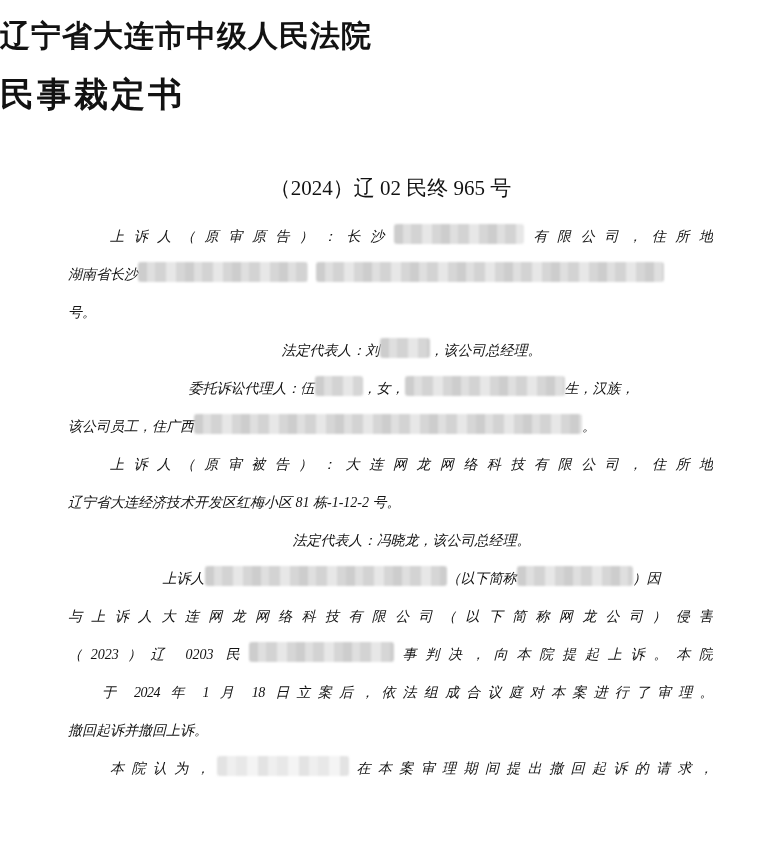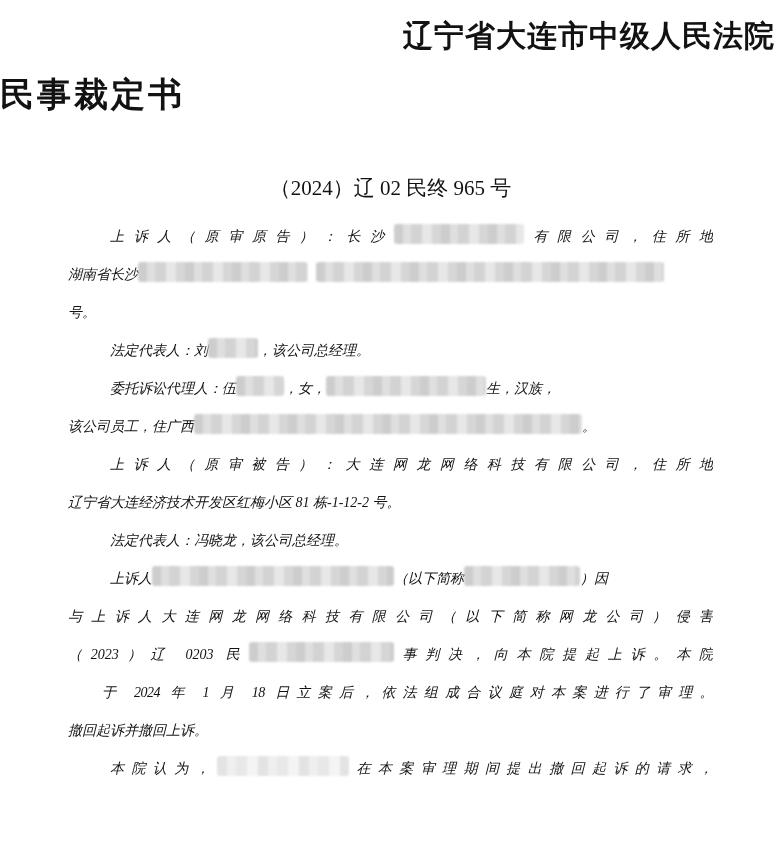--- a/index.html
+++ b/index.html
@@ -8,21 +8,21 @@
     width: 775px;
     height: 864px;
     background: #ffffff;
     overflow: hidden;
     font-family: "Liberation Serif", "DejaVu Serif", serif;
     color: #121212;
   }
   .court-title {
     position: absolute;
     top: 16px; left: 0; width: 100%;
-    text-align: right;
+    text-align: left;
     font-size: 30px;
     font-weight: 700;
     letter-spacing: 1px;
     white-space: nowrap;
   }
   .doc-type {
     position: absolute;
     top: 72px; left: 0; width: 100%;
     font-size: 34px;
     font-weight: 700;
@@ -46,21 +46,21 @@
   .line {
     height: 38px;
     overflow: hidden;
     text-align: left;
     white-space: normal;
   }
   .line.full {
     text-align: justify;
     text-align-last: justify;
   }
-  .line.indent { text-indent: 42px; }
+  .line.indent { text-indent: 42px; text-align: center; }
   .line.tight { letter-spacing: -0.5px; margin-left: 34px; }
   .redact {
     display: inline-block;
     height: 20px;
     border-radius: 3px;
     vertical-align: -3px;
     background: repeating-linear-gradient(
       90deg,
       #cdcdcd 0px 9px,
       #dfdfdf 9px 17px,

